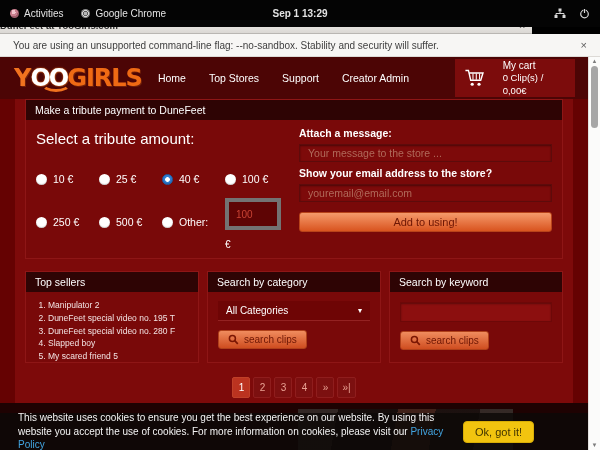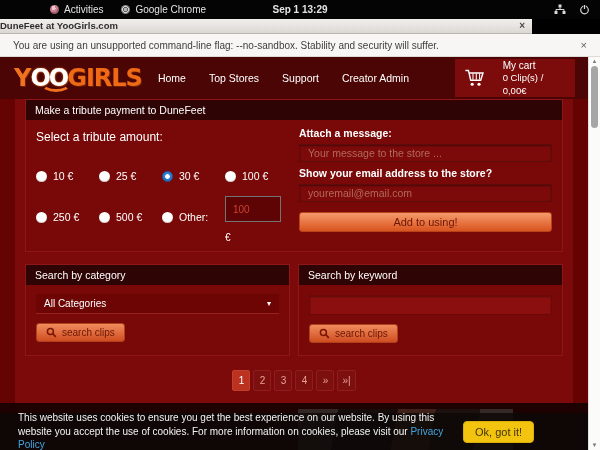--- a/index.html
+++ b/index.html
@@ -1,21 +1,21 @@
 <!DOCTYPE html>
 <html><head>
 <meta charset="utf-8">
 <style>
   * { box-sizing: border-box; margin: 0; padding: 0; }
   html,body { width:600px; height:450px; overflow:hidden; }
   body { font-family:"Liberation Sans","DejaVu Sans",sans-serif; background:#000; position:relative; }
 
   
-  .topbar { position:absolute; top:0; left:0; width:600px; height:19px; background:#040404;
-            color:#e3e3e3; display:flex; align-items:center; font-size:10px; z-index:30;padding-left:40px; }
+  .topbar { position:absolute; top:0; left:0; width:600px; height:27px; background:#040404;
+            color:#e3e3e3; display:flex; align-items:center; font-size:10px; z-index:30; }
   .tb-left { display:flex; align-items:center; gap:18px; padding-left:10px; }
   .tb-item { display:flex; align-items:center; gap:5px; cursor:default; }
   .activities-dot { width:9px; height:9px; border-radius:50%;
                     background:radial-gradient(circle at 40% 35%, #f2c3cc 0 2px, #c97f8e 2px 4px, #9e5d6b 4px); }
   .chrome-dot { width:9px; height:9px; border-radius:50%;
                 background:radial-gradient(circle, #b5b5b5 0 1.5px, #5f5f5f 1.5px 2.5px, #d4d4d4 2.5px 3.5px, #8a8a8a 3.5px); }
   .tb-clock { position:absolute; left:50%; transform:translateX(-50%); font-weight:bold; }
   .tb-right { margin-left:auto; display:flex; align-items:center; gap:13px; padding-right:10px; }
 
   
@@ -61,28 +61,28 @@
 
   
   .container { position:absolute; top:42px; left:15px; width:558px; height:304px; background:#7d0a0a; }
   .page-title { text-align:center; color:#fff; font-size:16px; font-weight:400; padding:6px 0 8px; }
 
   .panel { border:1px solid #8e1616; background:#790909; margin:0 10px; }
   .panel-head { background:#2e0404; color:#fff; font-size:10.5px; padding:4px 9px; height:20px; }
 
   .tribute-body { display:flex; padding:7px 10px 8px; }
   .t-left { width:50%; padding-right:6px; }
-  .t-label { color:#fff; font-size:12px; margin:3px 0 10px; }
+  .t-label { color:#fff; font-size:15px; margin:3px 0 10px; }
   .amount-grid { display:grid; grid-template-columns:repeat(4,1fr); row-gap:13px; align-items:center; }
   .amt { display:flex; align-items:center; gap:6px; color:#fff; font-size:10.5px; cursor:pointer;margin-top:16px; }
   .radio { width:11px; height:11px; border-radius:50%; background:#fff; flex:0 0 11px;
            box-shadow:inset 0 -1px 1px rgba(0,0,0,.2); }
   .radio.selected { background:radial-gradient(circle, #fff 0 2.2px, #2f7fd4 2.3px); border:1px solid #1c5fa8; }
   .other-cell { position:relative; }
-  .other-input { width:56px; height:20px; background:#5e0404; border:1px solid #737373; color:#c94334;
+  .other-input { width:56px; height:20px; background:#5e0404; border:4px solid #737373; color:#c94334;
                  font-size:10px; padding:12px 7px; }
   .euro-cell { grid-column:4; color:#fff; font-size:10px; margin-top:-4px; }
 
   .t-right { width:50%; padding-left:5px; }
   .t-right label { display:block; color:#fff; font-size:10.5px; font-weight:bold; margin-bottom:4px; }
   .txt-input { width:100%; height:18px; background:#7d0a0a; border:1px solid #5d0b0b; color:#b06a5a;
                font-size:10.5px; padding:2px 8px; box-shadow:inset 0 1px 2px rgba(0,0,0,.4); margin-bottom:5px; }
   .txt-input::placeholder { color:#b06a5a; opacity:1; }
   .add-btn { width:100%; height:20px; background:linear-gradient(#f59a6b,#d9541f); border:1px solid #b8431a;
              border-radius:3px; color:#6d1604; font-size:11px; cursor:pointer; margin-top:5px;
@@ -197,21 +197,21 @@
               <label class="amt">
                 <span class="radio"></span>
                 <span>10 €</span>
               </label>
               <label class="amt">
                 <span class="radio"></span>
                 <span>25 €</span>
               </label>
               <label class="amt">
                 <span class="radio selected"></span>
-                <span>30 €</span>
+                <span>40 €</span>
               </label>
               <label class="amt">
                 <span class="radio"></span>
                 <span>100 €</span>
               </label>
               <label class="amt">
                 <span class="radio"></span>
                 <span>250 €</span>
               </label>
               <label class="amt">
@@ -232,20 +232,30 @@
             <label>Attach a message:</label>
             <input class="txt-input" type="text" placeholder="Your message to the store ..." style="">
             <label>Show your email address to the store?</label>
             <input class="txt-input" type="text" placeholder="youremail@email.com" style="">
             <button class="add-btn">Add to using!</button>
           </div>
         </div>
       </div>
 
       <div class="bottom-row">
+        <div class="mini-panel">
+          <div class="panel-head">Top sellers</div>
+          <ol class="sellers-list">
+            <li>Manipulator 2</li>
+            <li>DuneFeet special video no. 195 T</li>
+            <li>DuneFeet special video no. 280 F</li>
+            <li>Slapped boy</li>
+            <li>My scared friend 5</li>
+          </ol>
+        </div>
 
         <div class="mini-panel">
           <div class="panel-head">Search by category</div>
           <div class="mini-body">
             <div class="dropdown">
               <span>All Categories</span>
               <span class="dd-caret">▾</span>
             </div>
             <button class="search-btn">
               <svg width="11" height="11" viewBox="0 0 11 11">

